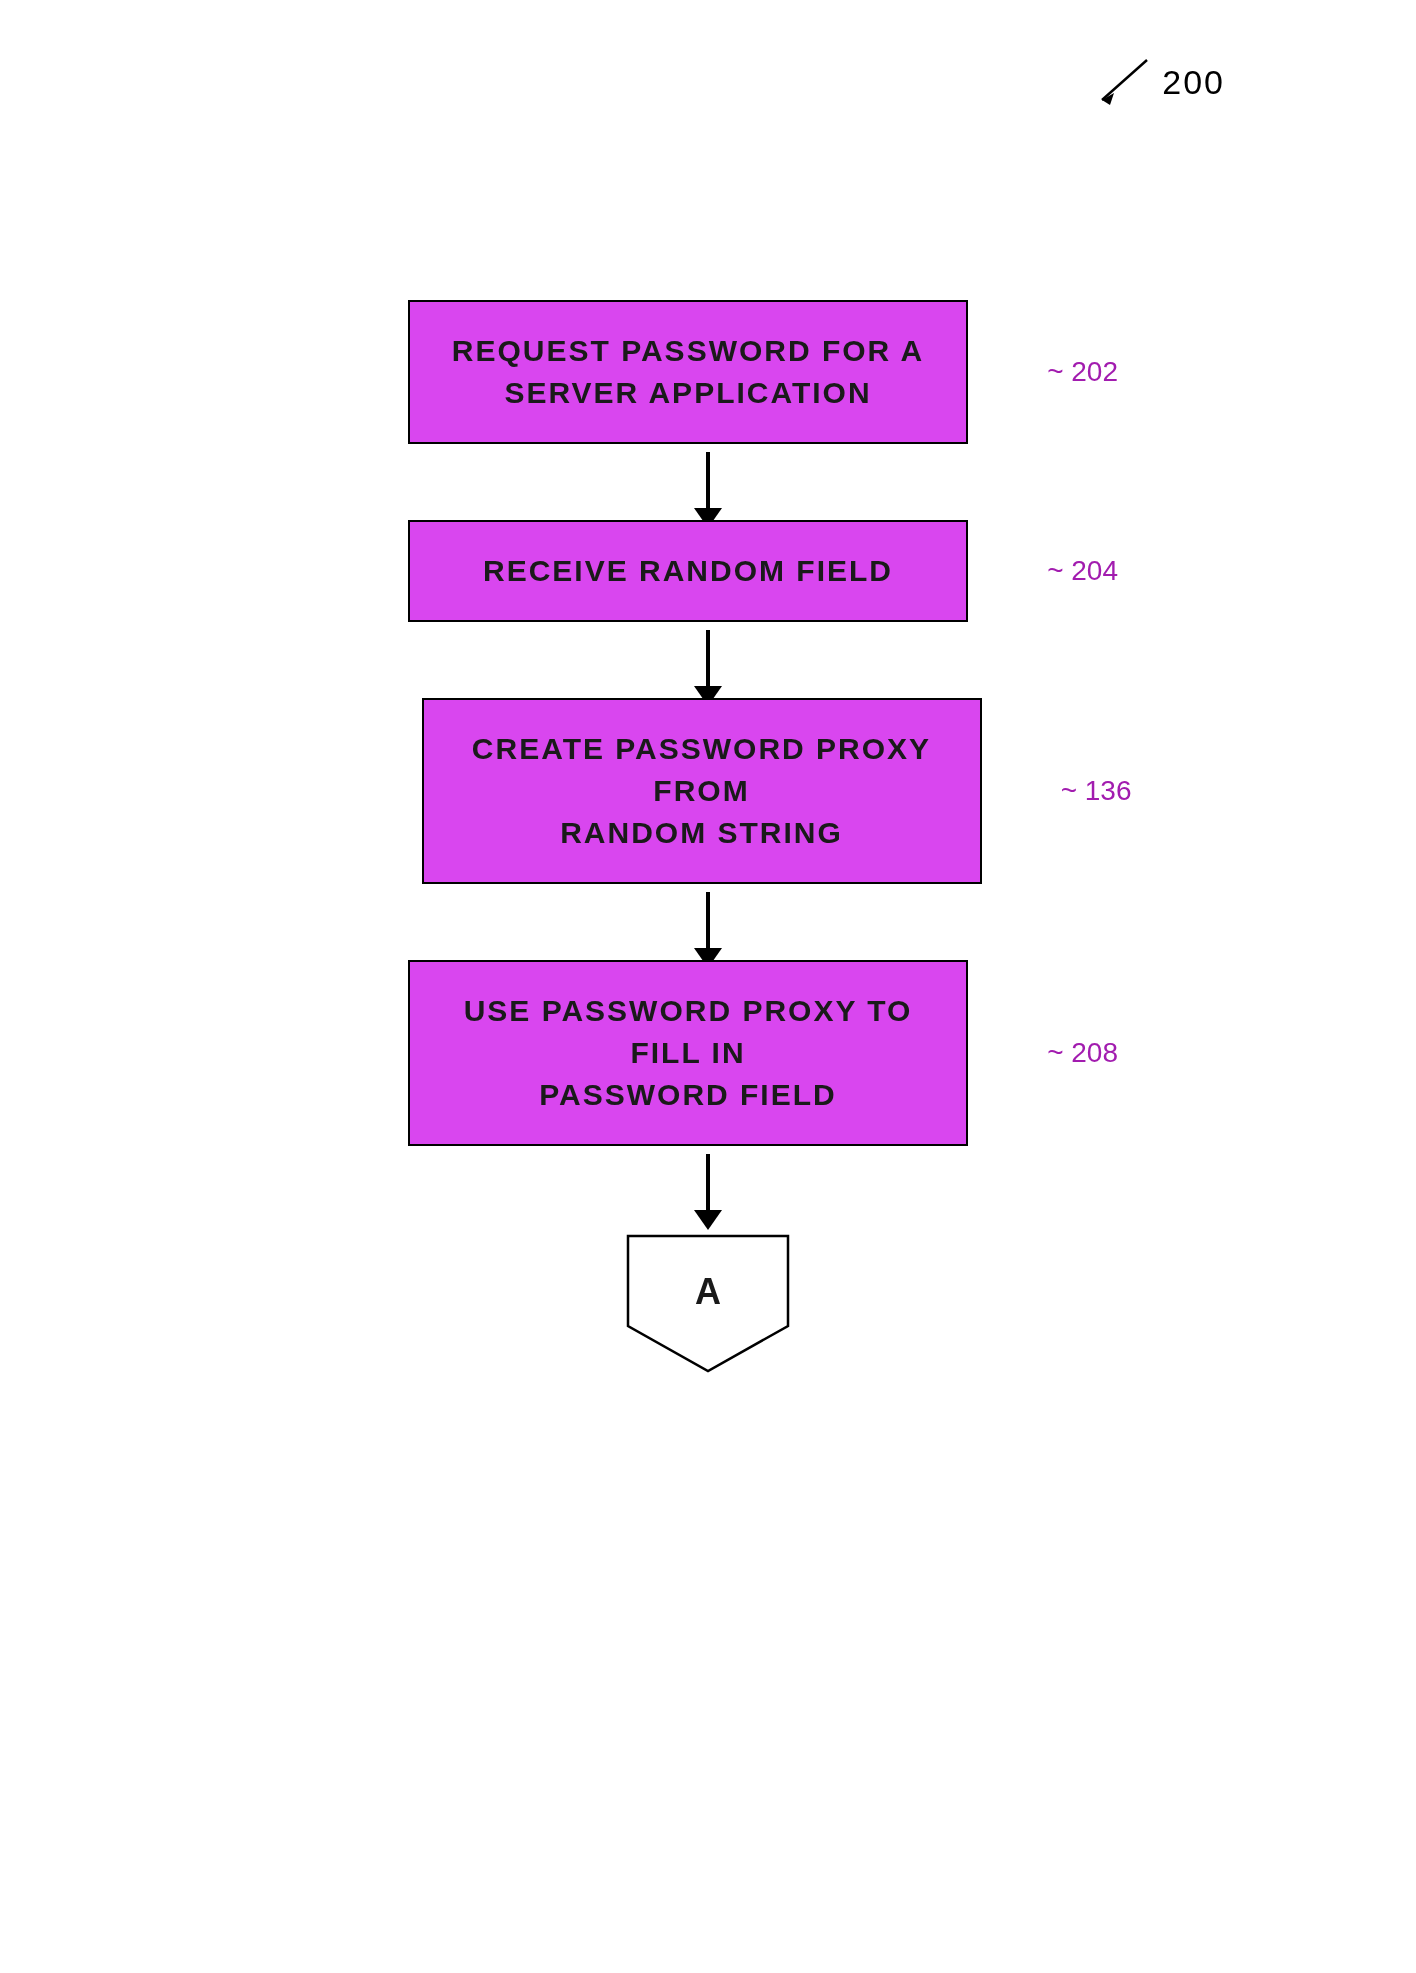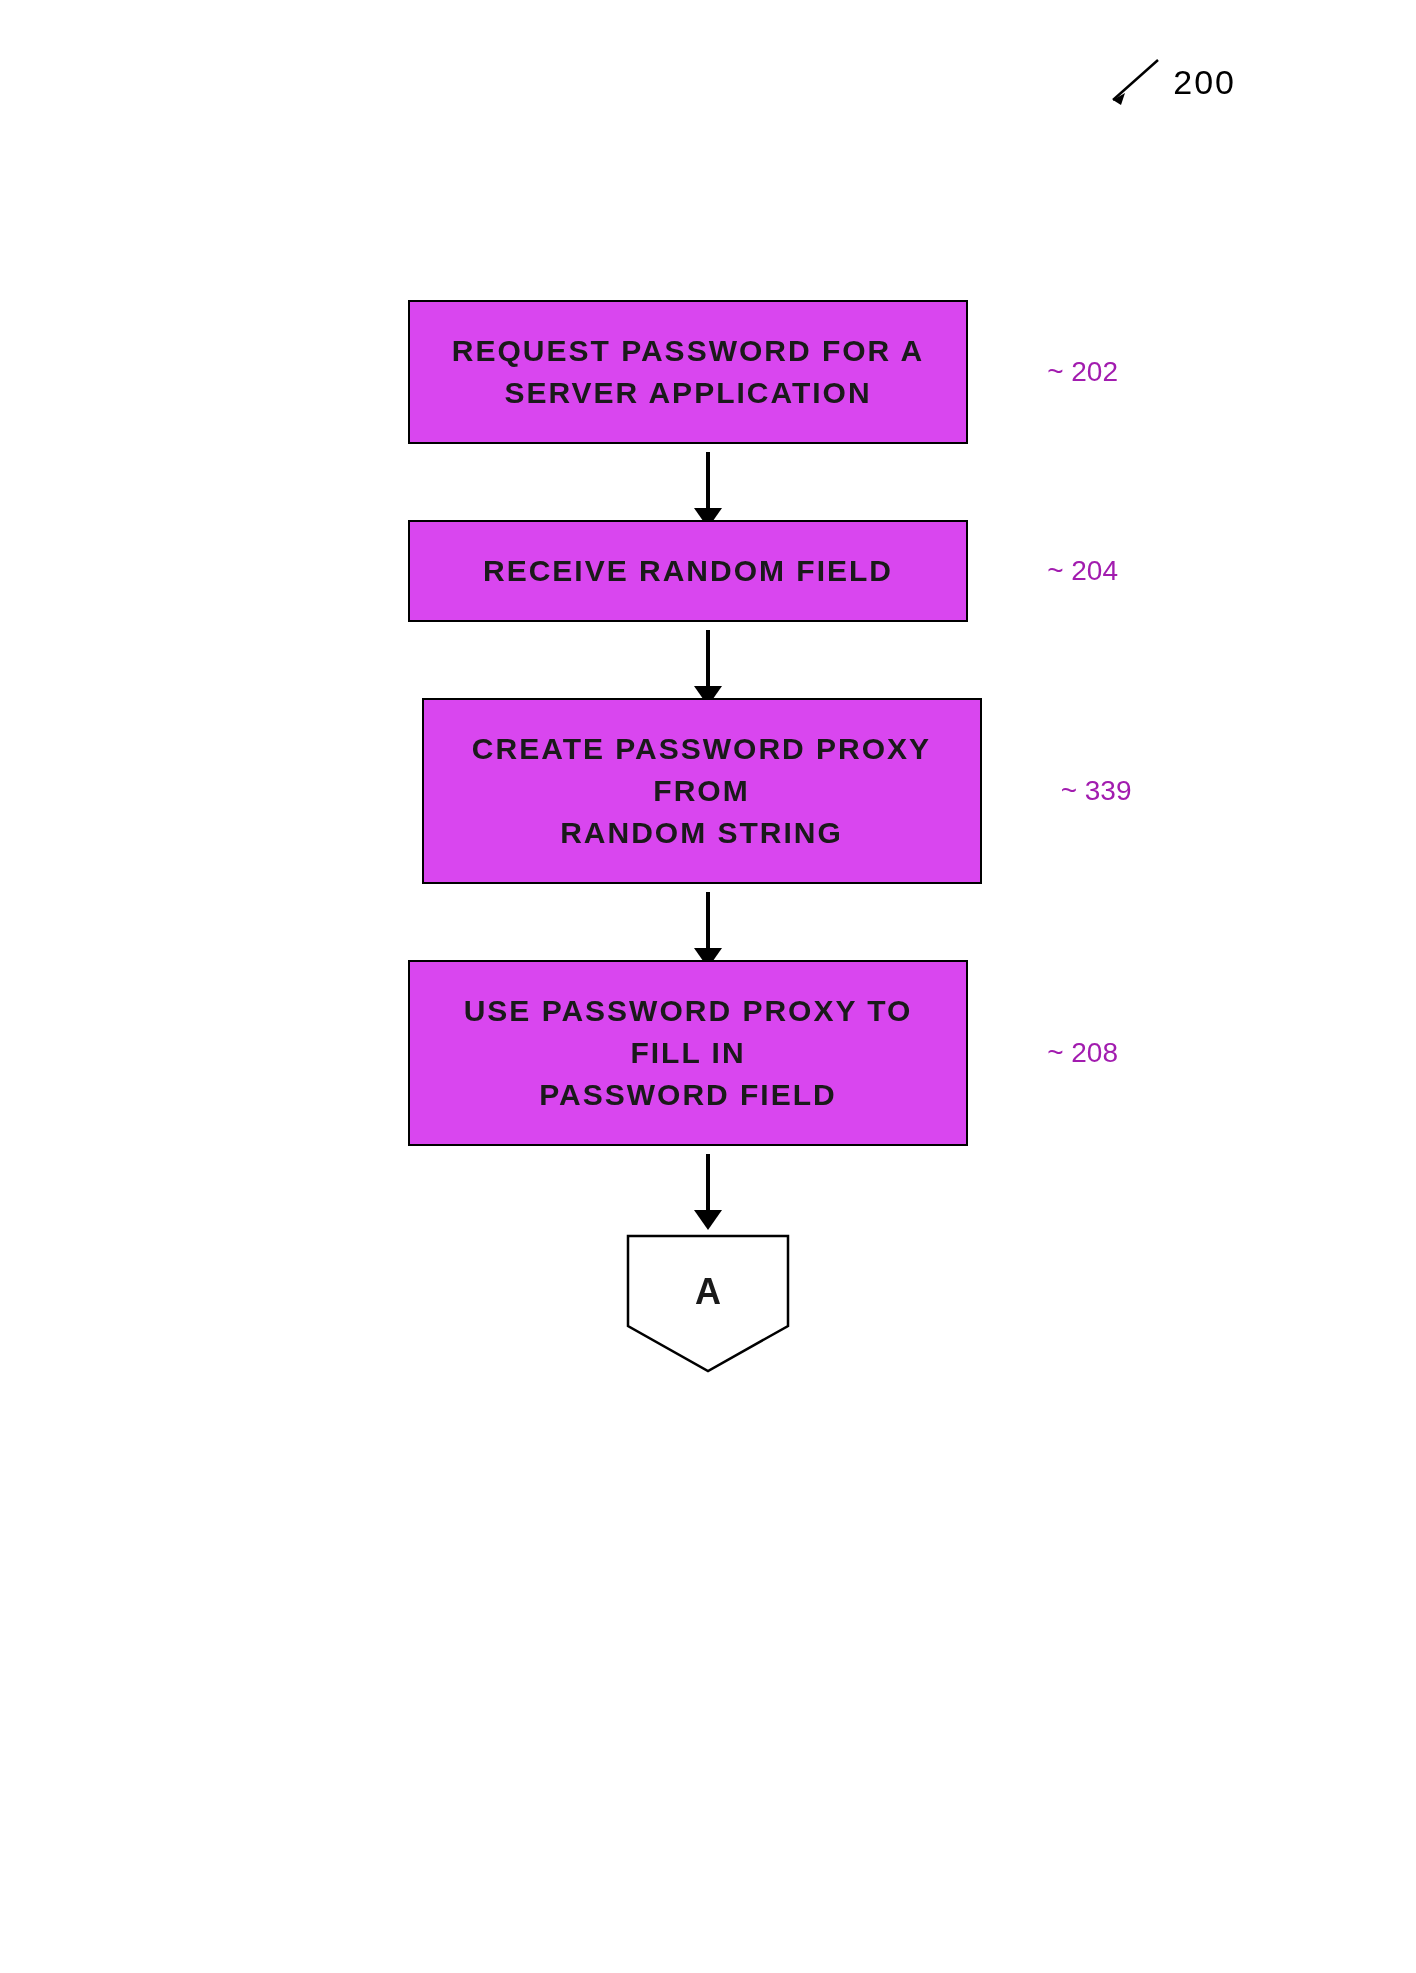--- a/index.html
+++ b/index.html
@@ -88,21 +88,21 @@
       display: flex;
       align-items: center;
       justify-content: center;
     }
   </style>
 </head>
 <body>
 
 <div class="diagram-container">
 
-  <div style="position:absolute; top:55px; right:180px; display:flex; align-items:center; gap:0;">
+  <div style="position:absolute; top:55px; right:191px; display:flex; align-items:center; gap:0;">
     <svg width="70" height="55">
       <line x1="55" y1="5" x2="10" y2="45" stroke="#000" stroke-width="2.5"></line>
       <polygon points="10,45 22,38 18,50" fill="#000"></polygon>
     </svg>
     <span style="font-size:34px; font-family:Arial,sans-serif; color:#000; letter-spacing:2px;">200</span>
   </div>
 
   <div class="flowchart">
 
     <div style="position:relative; width:600px;">
@@ -132,21 +132,21 @@
     <div class="arrow-spacer">
       <div class="arrow-down"></div>
     </div>
 
     <div style="position:relative; width:600px;margin-left:27px;">
       <div class="flow-box">
         <div class="flow-box-text">CREATE PASSWORD PROXY FROM<br>RANDOM STRING</div>
       </div>
       <div class="box-label">
         <span style="font-size:28px;">~</span>
-        <span style="font-size:28px;">339</span>
+        <span style="font-size:28px;">136</span>
       </div>
     </div>
 
     <div class="arrow-spacer">
       <div class="arrow-down"></div>
     </div>
 
     <div style="position:relative; width:600px;">
       <div class="flow-box">
         <div class="flow-box-text">USE PASSWORD PROXY TO FILL IN<br>PASSWORD FIELD</div>

